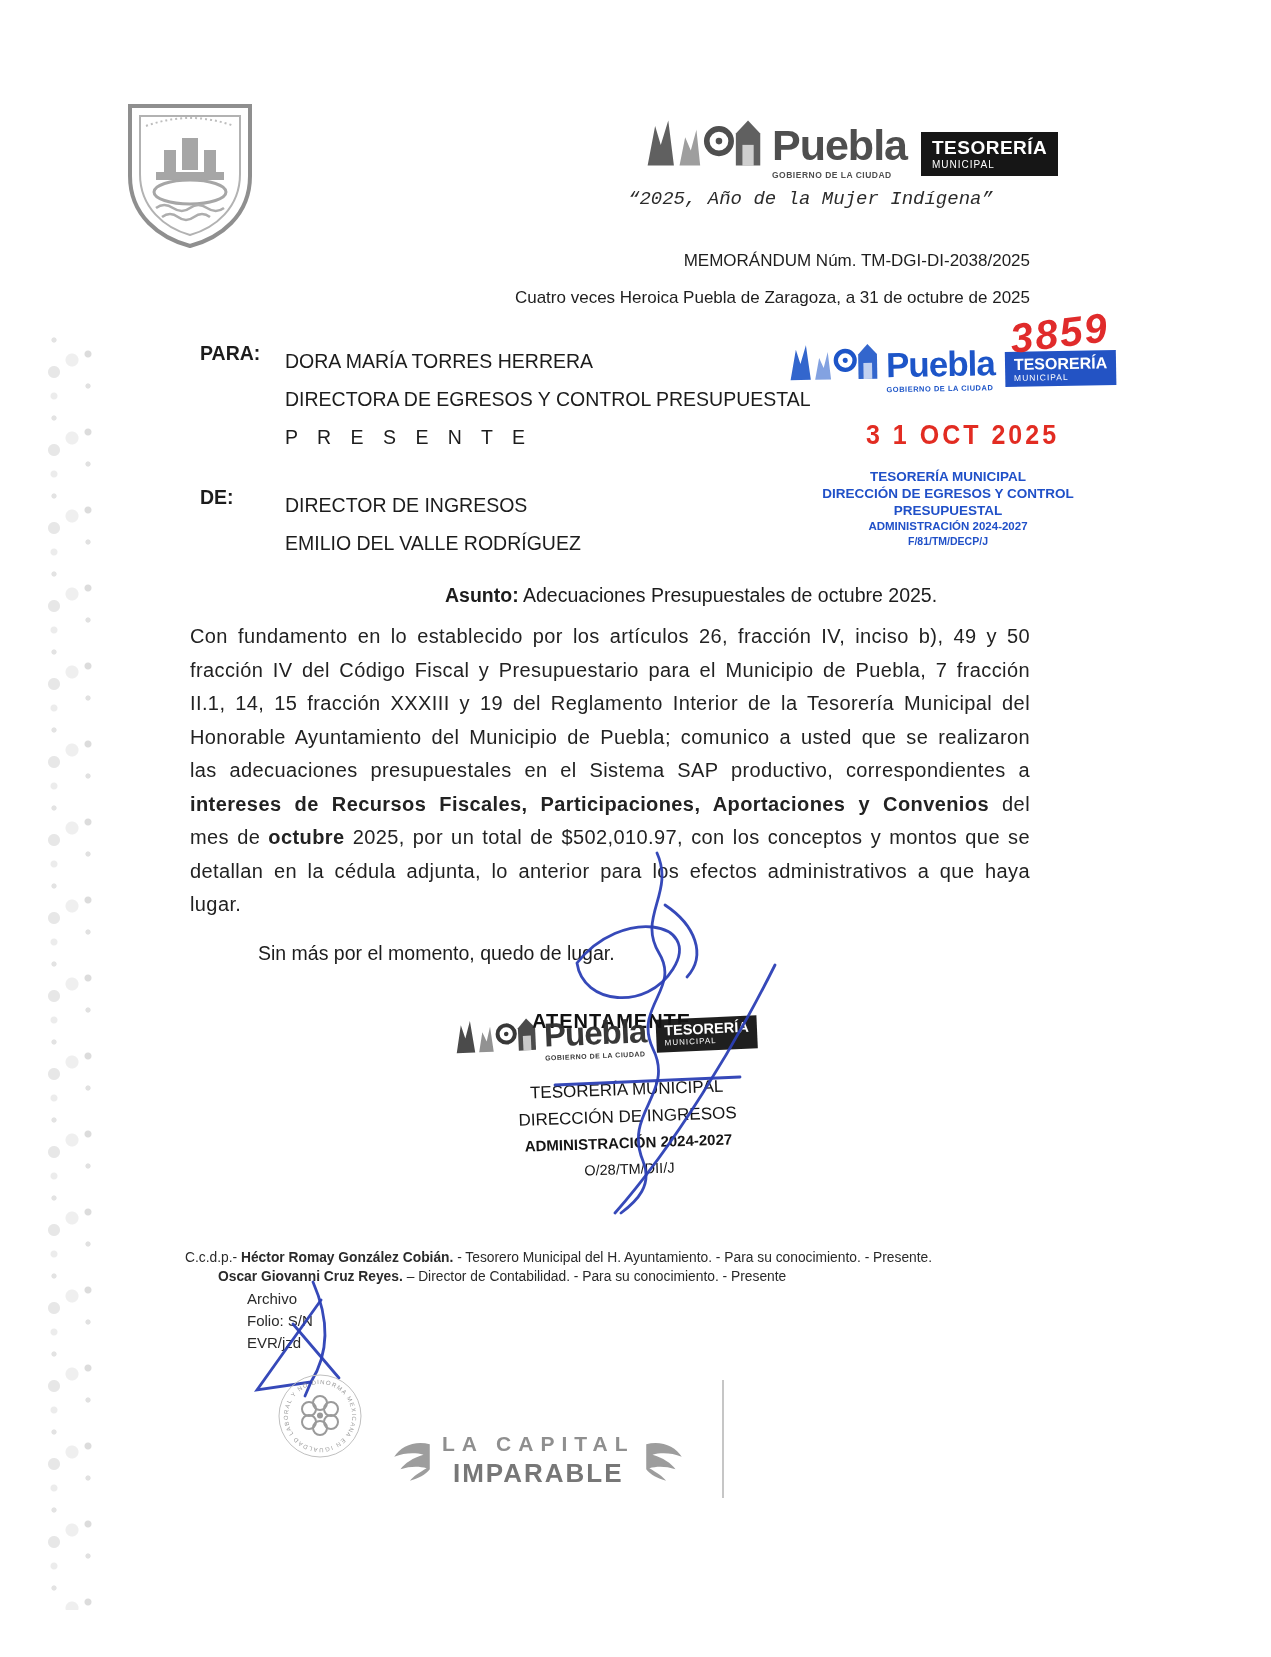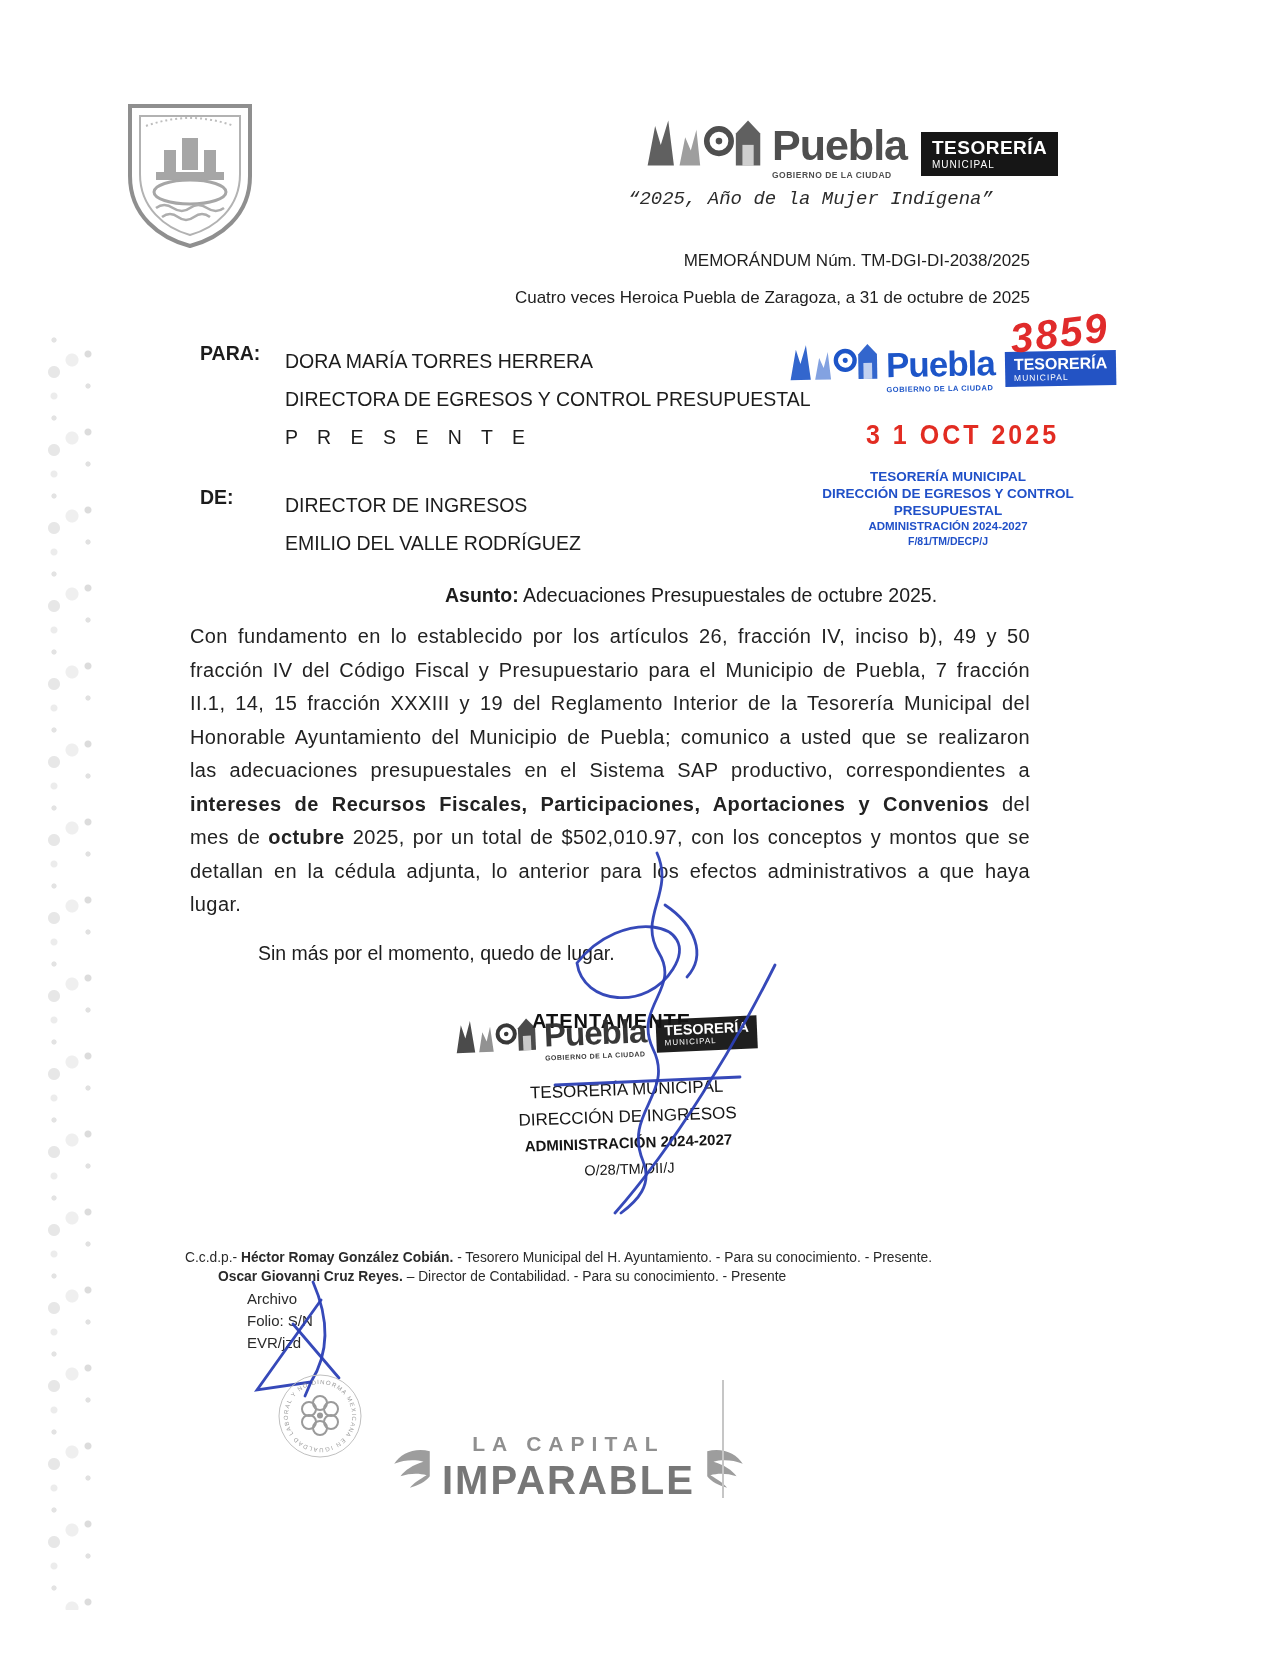--- a/index.html
+++ b/index.html
@@ -102,21 +102,21 @@
   
   .ccp { left:185px; top:1248px; font-size:13.8px; line-height:19px; color:#2a2a2a; }
   .ccp .indent { margin-left:33px; }
   .archive { left:247px; top:1288px; font-size:15px; line-height:22px; color:#2a2a2a; }
 
   
   .emblem { left:276px; top:1372px; width:88px; height:88px; }
   .capital { left:392px; top:1388px; display:flex; align-items:center; gap:10px; color:#8c8c8c;margin-top:44px; }
   .capital .ctxt { text-align:center; }
   .capital .c1 { font-size:21px; font-weight:700; letter-spacing:7px; color:#8f8f8f; }
-  .capital .c2 { font-size:40px; font-weight:700; letter-spacing:2px; color:#777; margin-top:2px; }
+  .capital .c2 { font-size:26px; font-weight:700; letter-spacing:2px; color:#777; margin-top:2px; }
   .divider { left:722px; top:1380px; width:2px; height:118px; background:#c6c6c6; }
   .gov-info { left:742px; top:1384px; font-size:15.5px; line-height:27px; color:#a5a5a5; }
   .gov-info .g1 { font-weight:700; }
 
   svg { display:block; }
   .pen { stroke:#2b3fb5; stroke-width:2.8; fill:none; stroke-linecap:round; opacity:.95; }
 </style>
 </head>
 <body>
 

